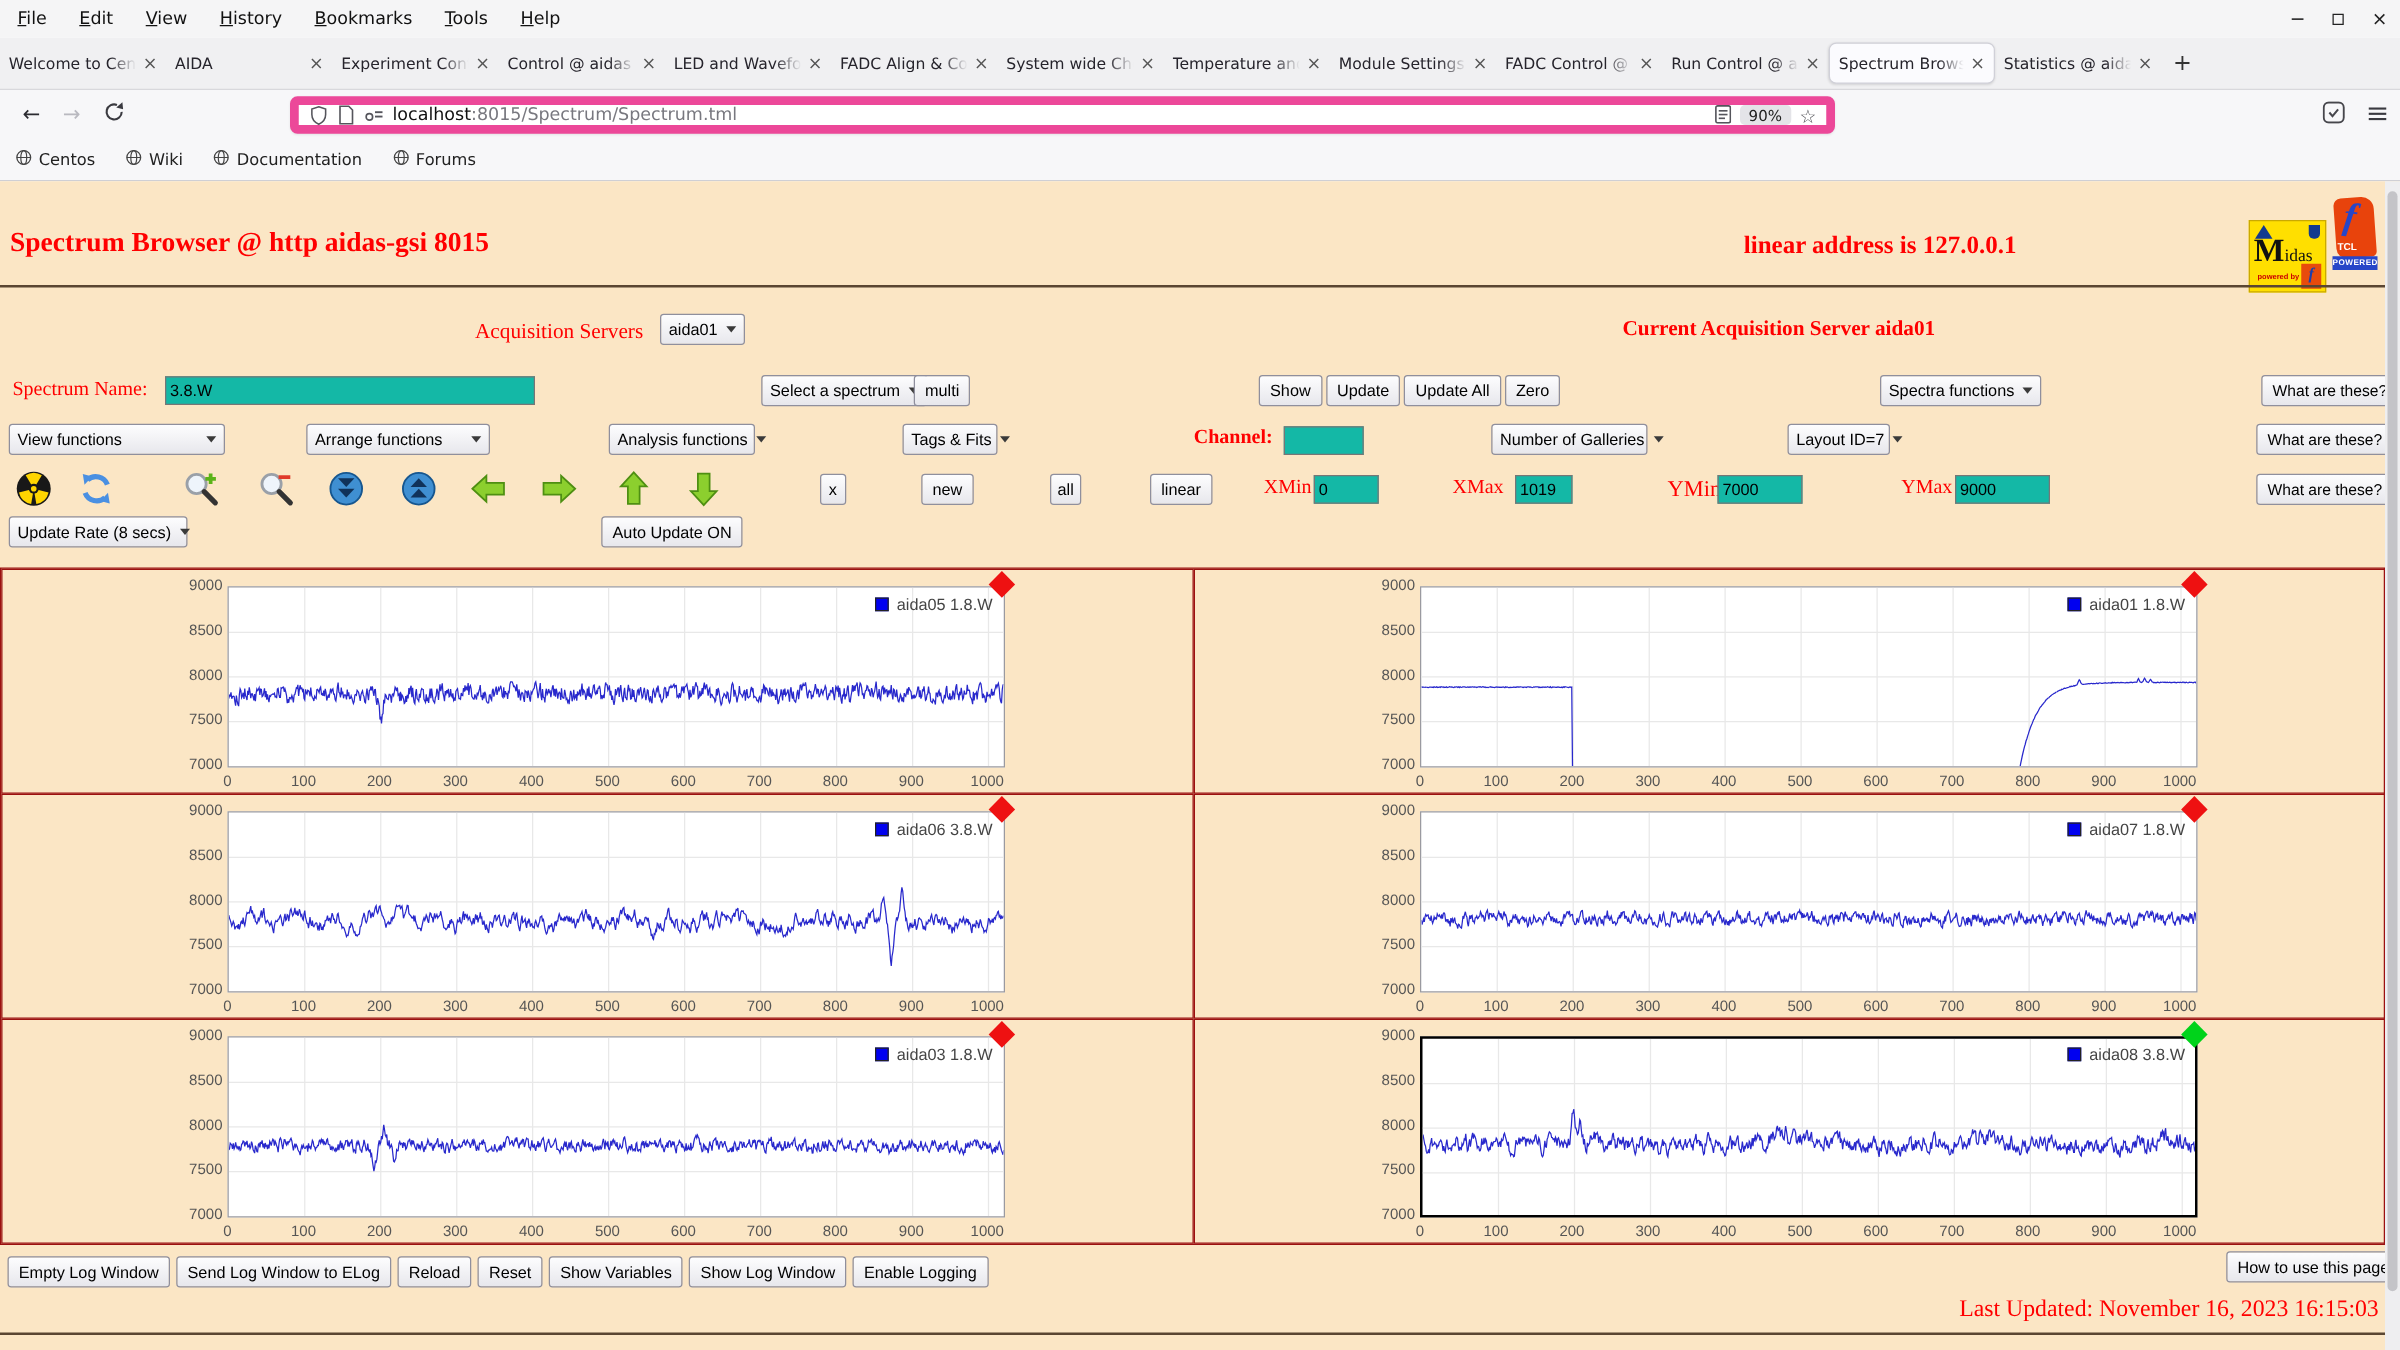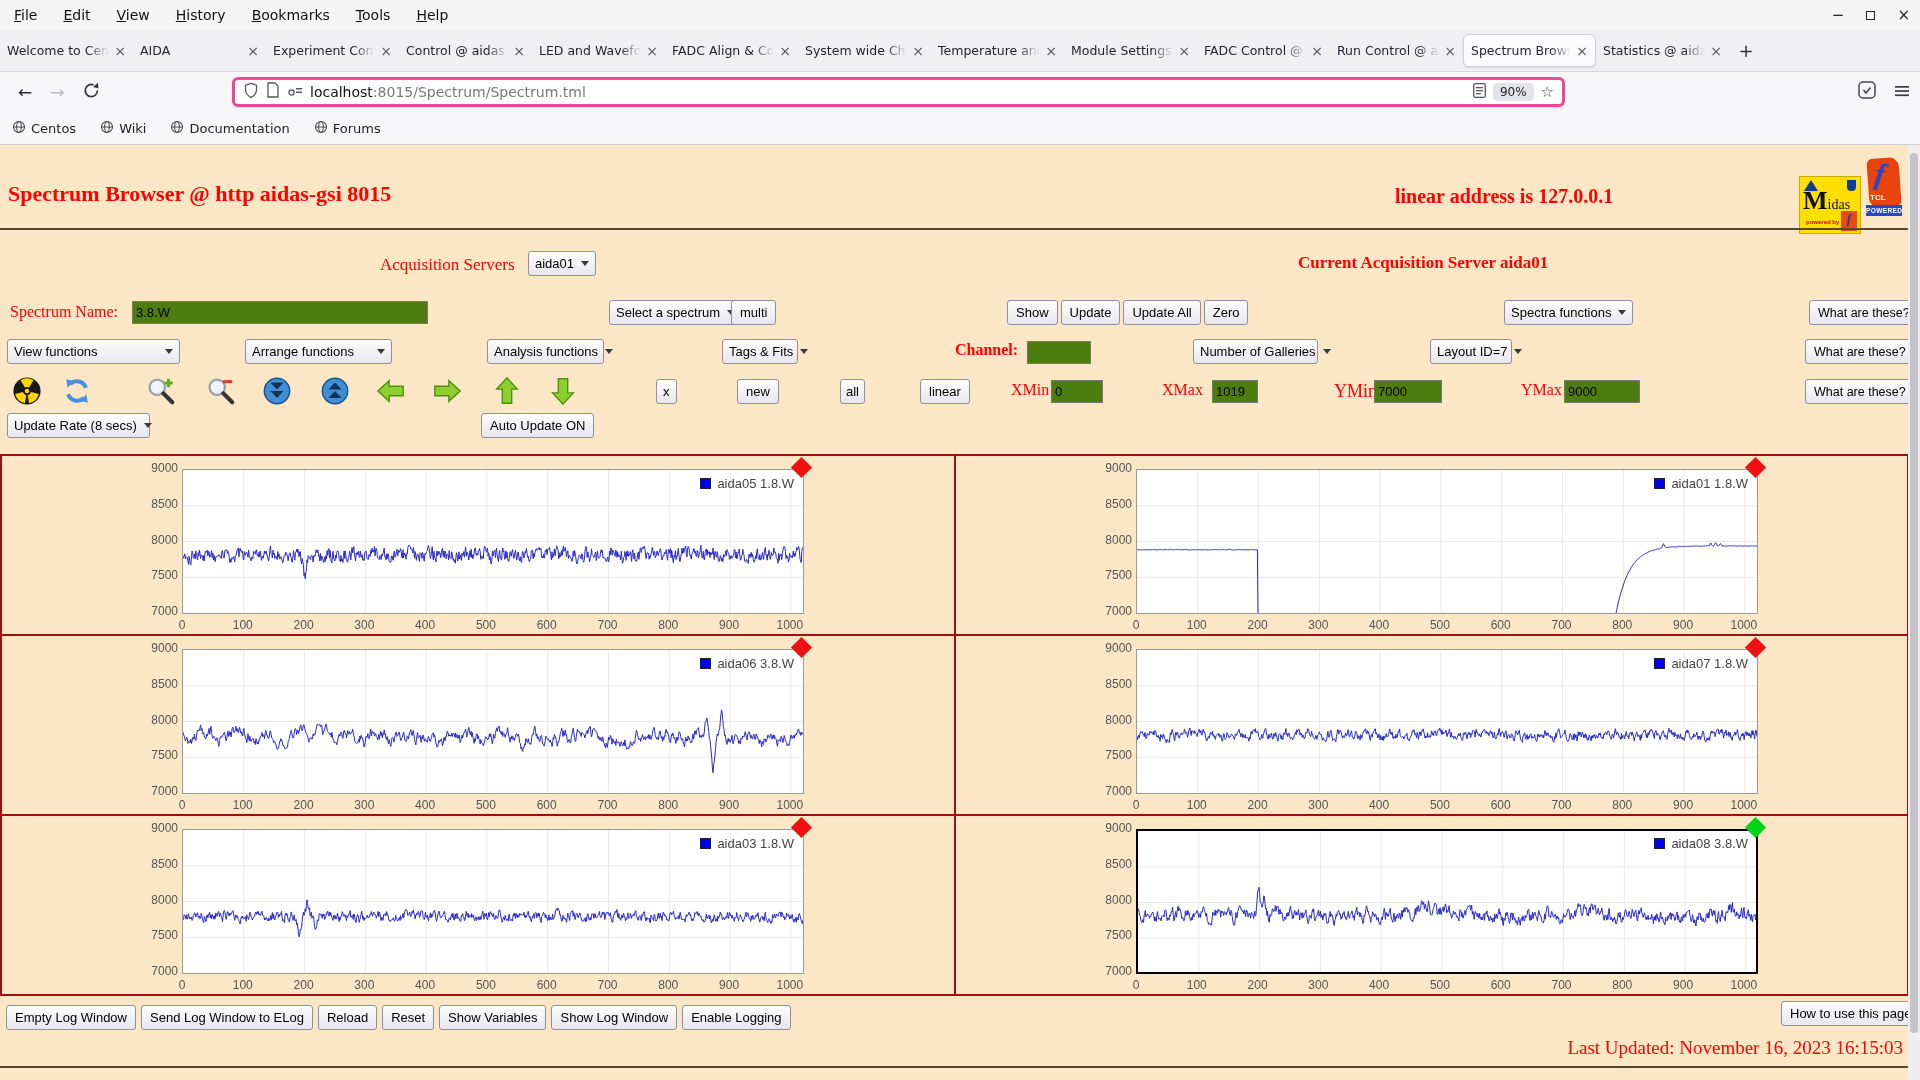--- a/index.html
+++ b/index.html
@@ -17,44 +17,44 @@
   .tab{width:133px;height:42px;display:flex;align-items:center;padding:0 7px;font-size:12.5px;color:#26242c;position:relative}
   .tab-label{white-space:nowrap;overflow:hidden;flex:1;
     -webkit-mask-image:linear-gradient(90deg,#000 78%,transparent 98%);
     mask-image:linear-gradient(90deg,#000 78%,transparent 98%)}
   .tab-close{color:#555;font-size:14px;margin-left:3px;cursor:default}
   .tab.active{background:#fbfbfe;border:1px solid #d0d0d8;border-radius:6px;height:33px;box-shadow:0 1px 2px rgba(0,0,0,.12)}
   #new-tab{width:34px;text-align:center;font-size:18px;color:#333}
   #nav-bar{height:40px;background:#f7f7f9;display:flex;align-items:center;position:relative}
   .nav-ic{font-size:17px;color:#2b2b31;margin-left:18px}
   #fwd-icon{color:#b9b9c0}
-  #url-box{position:absolute;left:232px;top:5px;width:1333px;height:30px;background:#fff;
-    border:3px solid #ec4899;border-radius:6px;box-shadow:0 1px 2px rgba(0,0,0,.08);
-    display:flex;align-items:center;padding:0 8px;gap:7px}
+  #url-box{position:absolute;left:232px;top:5px;width:1236px;height:30px;background:#fff;
+    border:7px solid #ec4899;border-radius:6px;box-shadow:0 1px 2px rgba(0,0,0,.08);
+    display:flex;padding:0 8px;gap:7px}
   #url-text{font-size:14px;color:#111;white-space:nowrap;flex:1}
   #url-text .rest{color:#78787f}
   .pill{background:#e4e4e8;border-radius:4px;font-size:12px;color:#222;padding:2px 7px}
   #star-icon{font-size:15px;color:#49494f}
   #right-icons{position:absolute;right:10px;top:0;height:40px;display:flex;align-items:center;gap:18px}
   #bookmarks-bar{height:33px;background:#f7f7f9;border-bottom:1px solid #cfcfd4;display:flex;align-items:center;gap:24px;padding-left:12px}
   .bm{display:flex;align-items:center;gap:5px;font-size:13px;color:#222}
   
   #content{position:relative;width:1920px;height:935px;background:#fbe6c5;font-family:"Liberation Sans",sans-serif}
   .abs{position:absolute}
   .rl{position:absolute;font-family:"Liberation Serif",serif;color:#f00;font-size:17px;white-space:nowrap}
   .rlb{font-weight:bold}
   .hr{position:absolute;left:0;width:1908px;height:2px;background:#5a4632}
   .btn{position:absolute;display:inline-flex;align-items:center;justify-content:center;
     background:linear-gradient(#fdfdfe,#e7e7ec);border:1px solid #8f8f9d;border-radius:3px;
     font-family:"Liberation Sans",sans-serif;font-size:13px;color:#000;height:25px;padding:0 8px;white-space:nowrap}
   .sel{position:absolute;display:inline-flex;align-items:center;justify-content:space-between;
     background:linear-gradient(#fdfdfe,#e7e7ec);border:1px solid #8f8f9d;border-radius:3px;
     font-family:"Liberation Sans",sans-serif;font-size:13px;color:#000;height:25px;padding:0 6px;white-space:nowrap}
   .sel::after{content:"";width:0;height:0;border:4px solid transparent;border-top:5px solid #3a3a3a;margin-left:7px;margin-top:4px}
-  .tin{position:absolute;border:1px solid #767676;background:#4d7c0f;font-family:"Liberation Sans",sans-serif;
+  .tin{position:absolute;border:1px solid #767676;background:#14b8a6;font-family:"Liberation Sans",sans-serif;
     font-size:13px;height:23px;padding:0 3px;color:#000}
   .ticon{position:absolute;top:231px;width:30px;height:30px}
   .bgrp{position:absolute;display:flex;gap:3px}
   .bgrp .btn{position:static}
   
   #charts-grid{position:absolute;left:0;top:309px;width:1908px;height:542px;
     display:grid;grid-template-columns:954px 954px;grid-template-rows:180px 180px 180px;border:1px solid #9b1010}
   .chart-cell{position:relative;border:1px solid #9b1010}
   .plot{position:absolute;left:180px;top:13px;width:622px;height:145px;background:#fff;border:1px solid #9a9aa0;overflow:hidden}
   .plot.selected{border:2px solid #000}

